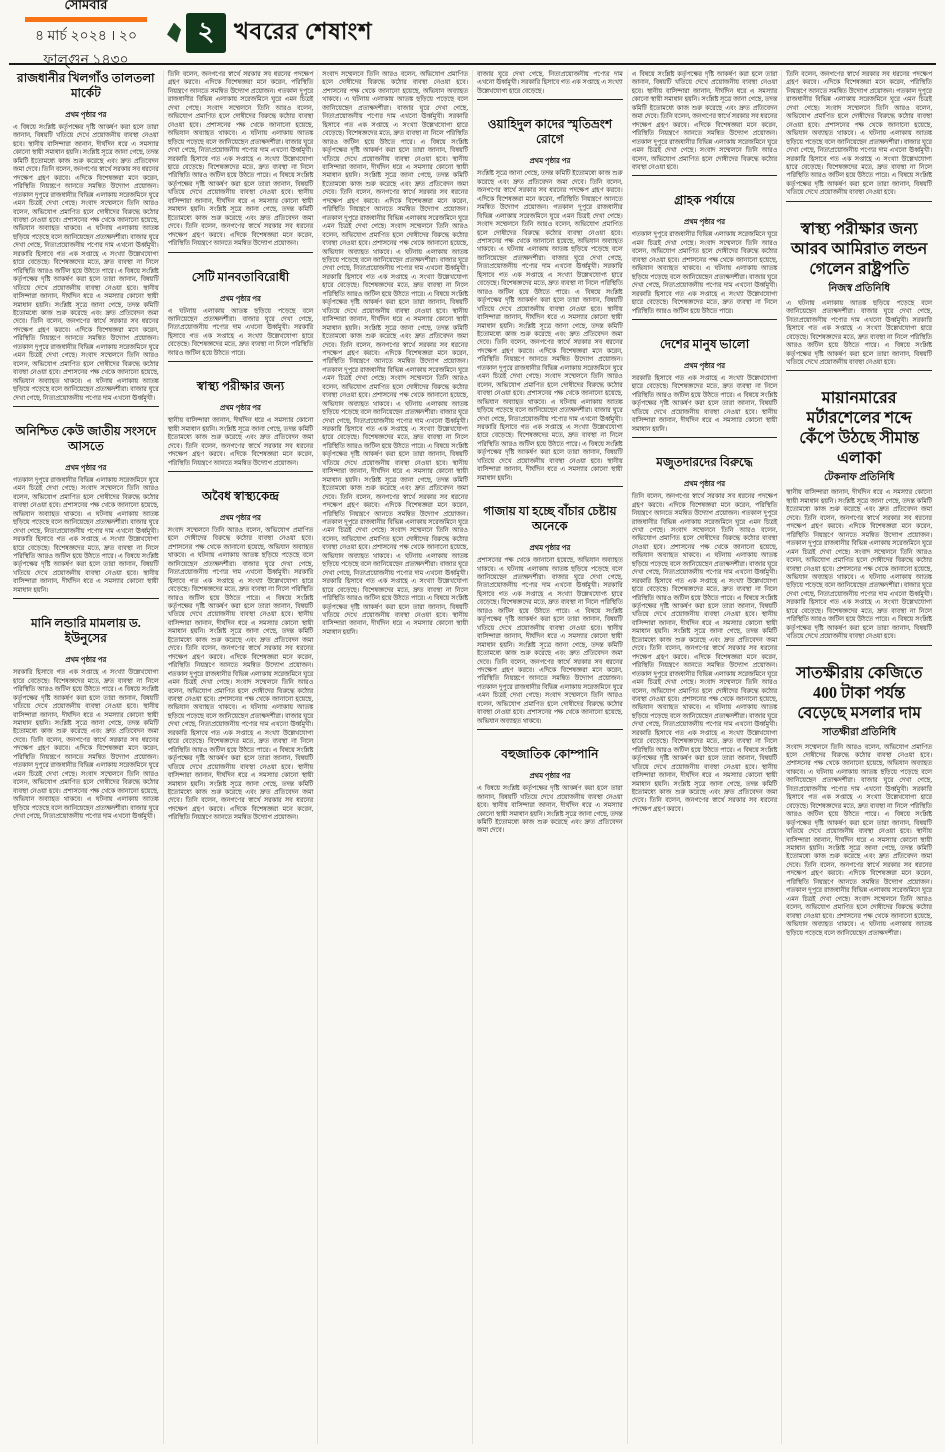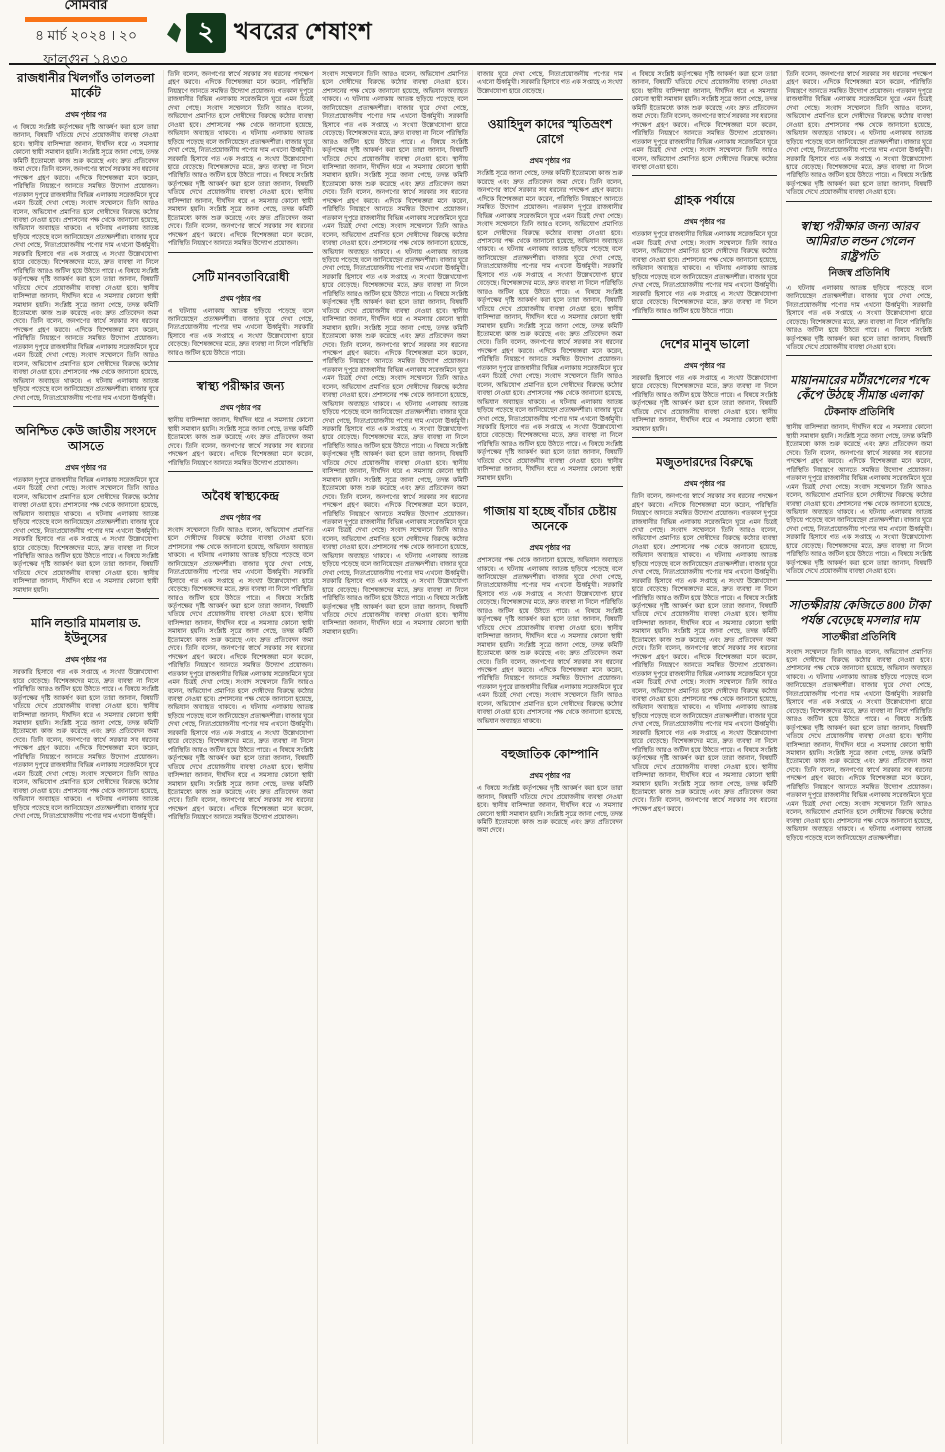--- a/index.html
+++ b/index.html
@@ -22,21 +22,21 @@
   .nameplatewrap{text-align:right;flex:none;padding-right:2px;}
   .tagline{font-size:7.5px;color:#2c2c2c;margin-bottom:1px;}
   .nameplate{font-size:33px;font-weight:bold;color:#143d1c;line-height:1;text-shadow:1px 1px 0 #c9c4b8;}
   
   .columns{display:flex;margin-top:5px;height:1374px;overflow:hidden;}
   .col{flex:1 1 0;min-width:0;overflow:hidden;padding:0 4px;}
   .col + .col{border-left:1px solid #e4dfd4;}
   .story{margin:0;}
   .col > .story:not(:first-child).titled{border-top:1.5px solid #2a2a2a;margin-top:4px;padding-top:16px;}
   .hl{font-size:12px;font-weight:bold;text-align:center;line-height:1.25;margin:1px 2px 1px;}
-  .hl.big{font-size:12px;font-style:italic;}
+  .hl.big{font-size:16px;}
   .sub{font-size:7px;font-weight:bold;text-align:center;margin:8px 0 2px;}
   .byline{font-size:10px;font-weight:bold;text-align:center;margin:0 0 2px;}
   .bodytxt{font-size:6.4px;line-height:1.32;text-align:justify;margin:0 0 3px;color:#1b1b1b;word-break:break-word;}
 </style>
 </head>
 <body>
 
 <div class="page">
 
   <div class="header">
@@ -143,20 +143,20 @@
           <h2 class="hl big">স্বাস্থ্য পরীক্ষার জন্য আরব আমিরাত লন্ডন গেলেন রাষ্ট্রপতি</h2>
           <div class="byline">নিজস্ব প্রতিনিধি</div>
           <p class="bodytxt">এ ঘটনায় এলাকায় আতঙ্ক ছড়িয়ে পড়েছে বলে জানিয়েছেন প্রত্যক্ষদর্শীরা। বাজার ঘুরে দেখা গেছে, নিত্যপ্রয়োজনীয় পণ্যের দাম এখনো ঊর্ধ্বমুখী। সরকারি হিসাবে গত এক সপ্তাহে এ সংখ্যা উল্লেখযোগ্য হারে বেড়েছে। বিশেষজ্ঞদের মতে, দ্রুত ব্যবস্থা না নিলে পরিস্থিতি আরও জটিল হয়ে উঠতে পারে। এ বিষয়ে সংশ্লিষ্ট কর্তৃপক্ষের দৃষ্টি আকর্ষণ করা হলে তারা জানান, বিষয়টি খতিয়ে দেখে প্রয়োজনীয় ব্যবস্থা নেওয়া হবে।</p>
         </div>
         <div class="story titled">
           <h2 class="hl big">মায়ানমারের মর্টারশেলের শব্দে কেঁপে উঠছে সীমান্ত এলাকা</h2>
           <div class="byline">টেকনাফ প্রতিনিধি</div>
           <p class="bodytxt">স্থানীয় বাসিন্দারা জানান, দীর্ঘদিন ধরে এ সমস্যার কোনো স্থায়ী সমাধান হয়নি। সংশ্লিষ্ট সূত্রে জানা গেছে, তদন্ত কমিটি ইতোমধ্যে কাজ শুরু করেছে এবং দ্রুত প্রতিবেদন জমা দেবে। তিনি বলেন, জনগণের স্বার্থে সরকার সব ধরনের পদক্ষেপ গ্রহণ করবে। এদিকে বিশেষজ্ঞরা মনে করেন, পরিস্থিতি নিয়ন্ত্রণে আনতে সমন্বিত উদ্যোগ প্রয়োজন। গতকাল দুপুরে রাজধানীর বিভিন্ন এলাকায় সরেজমিনে ঘুরে এমন চিত্রই দেখা গেছে। সংবাদ সম্মেলনে তিনি আরও বলেন, অভিযোগ প্রমাণিত হলে দোষীদের বিরুদ্ধে কঠোর ব্যবস্থা নেওয়া হবে। প্রশাসনের পক্ষ থেকে জানানো হয়েছে, অভিযান অব্যাহত থাকবে। এ ঘটনায় এলাকায় আতঙ্ক ছড়িয়ে পড়েছে বলে জানিয়েছেন প্রত্যক্ষদর্শীরা। বাজার ঘুরে দেখা গেছে, নিত্যপ্রয়োজনীয় পণ্যের দাম এখনো ঊর্ধ্বমুখী। সরকারি হিসাবে গত এক সপ্তাহে এ সংখ্যা উল্লেখযোগ্য হারে বেড়েছে। বিশেষজ্ঞদের মতে, দ্রুত ব্যবস্থা না নিলে পরিস্থিতি আরও জটিল হয়ে উঠতে পারে। এ বিষয়ে সংশ্লিষ্ট কর্তৃপক্ষের দৃষ্টি আকর্ষণ করা হলে তারা জানান, বিষয়টি খতিয়ে দেখে প্রয়োজনীয় ব্যবস্থা নেওয়া হবে।</p>
         </div>
         <div class="story titled">
-          <h2 class="hl big">সাতক্ষীরায় কেজিতে 800 টাকা পর্যন্ত বেড়েছে মসলার দাম</h2>
+          <h2 class="hl big">সাতক্ষীরায় কেজিতে 400 টাকা পর্যন্ত বেড়েছে মসলার দাম</h2>
           <div class="byline">সাতক্ষীরা প্রতিনিধি</div>
           <p class="bodytxt">সংবাদ সম্মেলনে তিনি আরও বলেন, অভিযোগ প্রমাণিত হলে দোষীদের বিরুদ্ধে কঠোর ব্যবস্থা নেওয়া হবে। প্রশাসনের পক্ষ থেকে জানানো হয়েছে, অভিযান অব্যাহত থাকবে। এ ঘটনায় এলাকায় আতঙ্ক ছড়িয়ে পড়েছে বলে জানিয়েছেন প্রত্যক্ষদর্শীরা। বাজার ঘুরে দেখা গেছে, নিত্যপ্রয়োজনীয় পণ্যের দাম এখনো ঊর্ধ্বমুখী। সরকারি হিসাবে গত এক সপ্তাহে এ সংখ্যা উল্লেখযোগ্য হারে বেড়েছে। বিশেষজ্ঞদের মতে, দ্রুত ব্যবস্থা না নিলে পরিস্থিতি আরও জটিল হয়ে উঠতে পারে। এ বিষয়ে সংশ্লিষ্ট কর্তৃপক্ষের দৃষ্টি আকর্ষণ করা হলে তারা জানান, বিষয়টি খতিয়ে দেখে প্রয়োজনীয় ব্যবস্থা নেওয়া হবে। স্থানীয় বাসিন্দারা জানান, দীর্ঘদিন ধরে এ সমস্যার কোনো স্থায়ী সমাধান হয়নি। সংশ্লিষ্ট সূত্রে জানা গেছে, তদন্ত কমিটি ইতোমধ্যে কাজ শুরু করেছে এবং দ্রুত প্রতিবেদন জমা দেবে। তিনি বলেন, জনগণের স্বার্থে সরকার সব ধরনের পদক্ষেপ গ্রহণ করবে। এদিকে বিশেষজ্ঞরা মনে করেন, পরিস্থিতি নিয়ন্ত্রণে আনতে সমন্বিত উদ্যোগ প্রয়োজন। গতকাল দুপুরে রাজধানীর বিভিন্ন এলাকায় সরেজমিনে ঘুরে এমন চিত্রই দেখা গেছে। সংবাদ সম্মেলনে তিনি আরও বলেন, অভিযোগ প্রমাণিত হলে দোষীদের বিরুদ্ধে কঠোর ব্যবস্থা নেওয়া হবে। প্রশাসনের পক্ষ থেকে জানানো হয়েছে, অভিযান অব্যাহত থাকবে। এ ঘটনায় এলাকায় আতঙ্ক ছড়িয়ে পড়েছে বলে জানিয়েছেন প্রত্যক্ষদর্শীরা।</p>
         </div>
       </div>
     </div>
 
 </div>
 
 </body></html>

